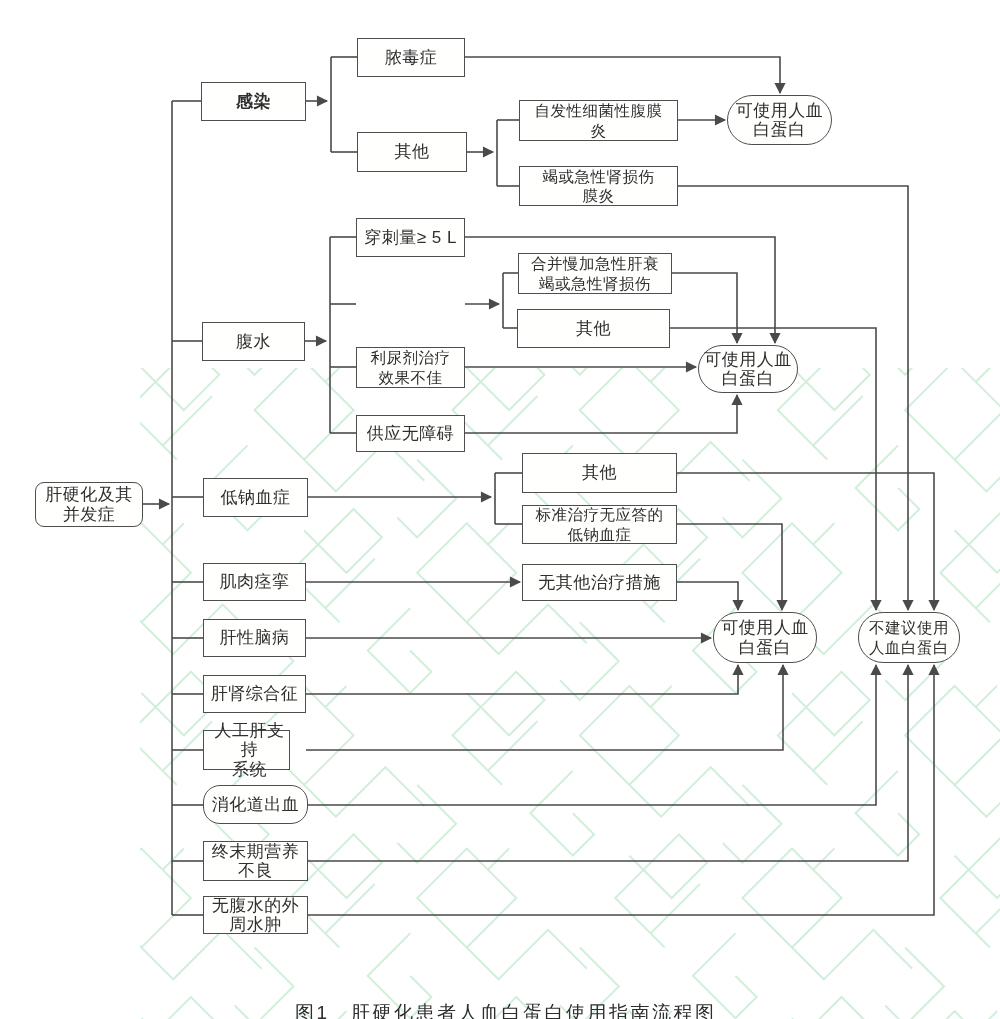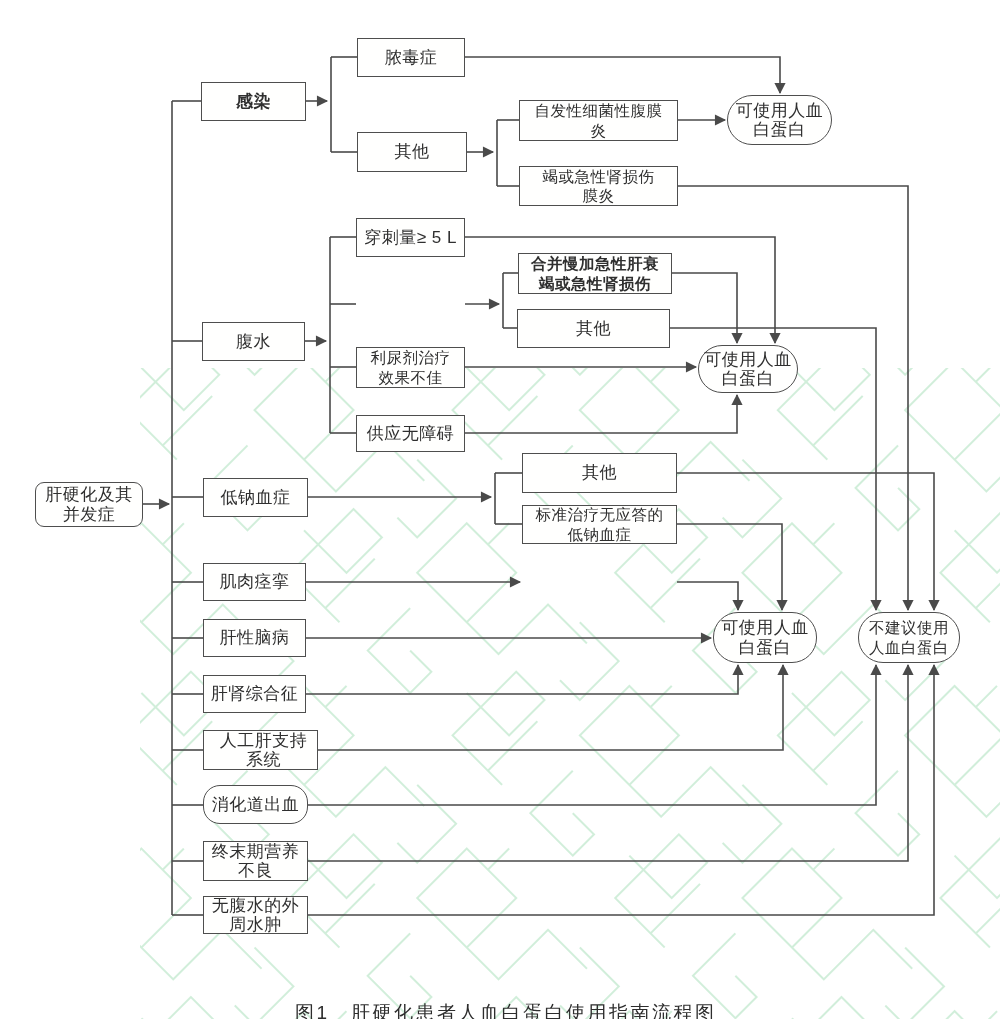--- a/index.html
+++ b/index.html
@@ -144,21 +144,21 @@
       <div class="node rect" style="left: 356px; top: 218px; width: 109px; height: 39px;">
         <span class="node-label" style="font-size: 17px;">穿刺量≥ 5 L</span>
       </div>
       <div class="node rect" style="left: 356px; top: 347px; width: 109px; height: 41px;">
         <span class="node-label" style="font-size: 15.5px;">利尿剂治疗
 效果不佳</span>
       </div>
       <div class="node rect" style="left: 356px; top: 415px; width: 109px; height: 37px;">
         <span class="node-label" style="font-size: 17px;">供应无障碍</span>
       </div>
-      <div class="node rect" style="left: 518px; top: 253px; width: 154px; height: 41px; font-weight: bold;">
+      <div class="node rect" style="left: 518px; top: 253px; width: 154px; height: 41px;">
         <span class="node-label" style="font-size: 15.5px;">合并慢加急性肝衰
 竭或急性肾损伤</span>
       </div>
       <div class="node rect" style="left: 517px; top: 309px; width: 153px; height: 39px;">
         <span class="node-label" style="font-size: 17px;">其他</span>
       </div>
       <div class="node pill" style="left: 698px; top: 345px; width: 100px; height: 48px;">
         <span class="node-label" style="font-size: 17px;">可使用人血
 白蛋白</span>
       </div>
@@ -168,35 +168,38 @@
       <div class="node rect" style="left: 522px; top: 453px; width: 155px; height: 40px;">
         <span class="node-label" style="font-size: 17px;">其他</span>
       </div>
       <div class="node rect" style="left: 522px; top: 505px; width: 155px; height: 39px;">
         <span class="node-label" style="font-size: 15.5px;">标准治疗无应答的
 低钠血症</span>
       </div>
       <div class="node rect" style="left: 203px; top: 563px; width: 103px; height: 38px;">
         <span class="node-label" style="font-size: 17px;">肌肉痉挛</span>
       </div>
+      <div class="node rect" style="left: 522px; top: 564px; width: 155px; height: 37px;">
+        <span class="node-label" style="font-size: 17px;">无其他治疗措施</span>
+      </div>
       <div class="node rect" style="left: 203px; top: 619px; width: 103px; height: 38px;">
         <span class="node-label" style="font-size: 17px;">肝性脑病</span>
       </div>
       <div class="node pill" style="left: 713px; top: 612px; width: 104px; height: 51px;">
         <span class="node-label" style="font-size: 17px;">可使用人血
 白蛋白</span>
       </div>
       <div class="node pill" style="left: 858px; top: 612px; width: 102px; height: 51px;">
         <span class="node-label" style="font-size: 15.5px;">不建议使用
 人血白蛋白</span>
       </div>
       <div class="node rect" style="left: 203px; top: 675px; width: 103px; height: 38px;">
         <span class="node-label" style="font-size: 17px;">肝肾综合征</span>
       </div>
-      <div class="node rect" style="left: 203px; top: 730px; width: 115px; height: 40px; padding-left: 6px;">
+      <div class="node rect" style="left: 203px; top: 730px; width: 87px; height: 40px; padding-left: 6px;">
         <span class="node-label" style="font-size: 17px;">人工肝支持
 系统</span>
       </div>
       <div class="node rect" style="left: 203px; top: 785px; width: 105px; height: 39px; border-radius: 17px;">
         <span class="node-label" style="font-size: 17px;">消化道出血</span>
       </div>
       <div class="node rect" style="left: 203px; top: 841px; width: 105px; height: 40px;">
         <span class="node-label" style="font-size: 17px;">终末期营养
 不良</span>
       </div>

